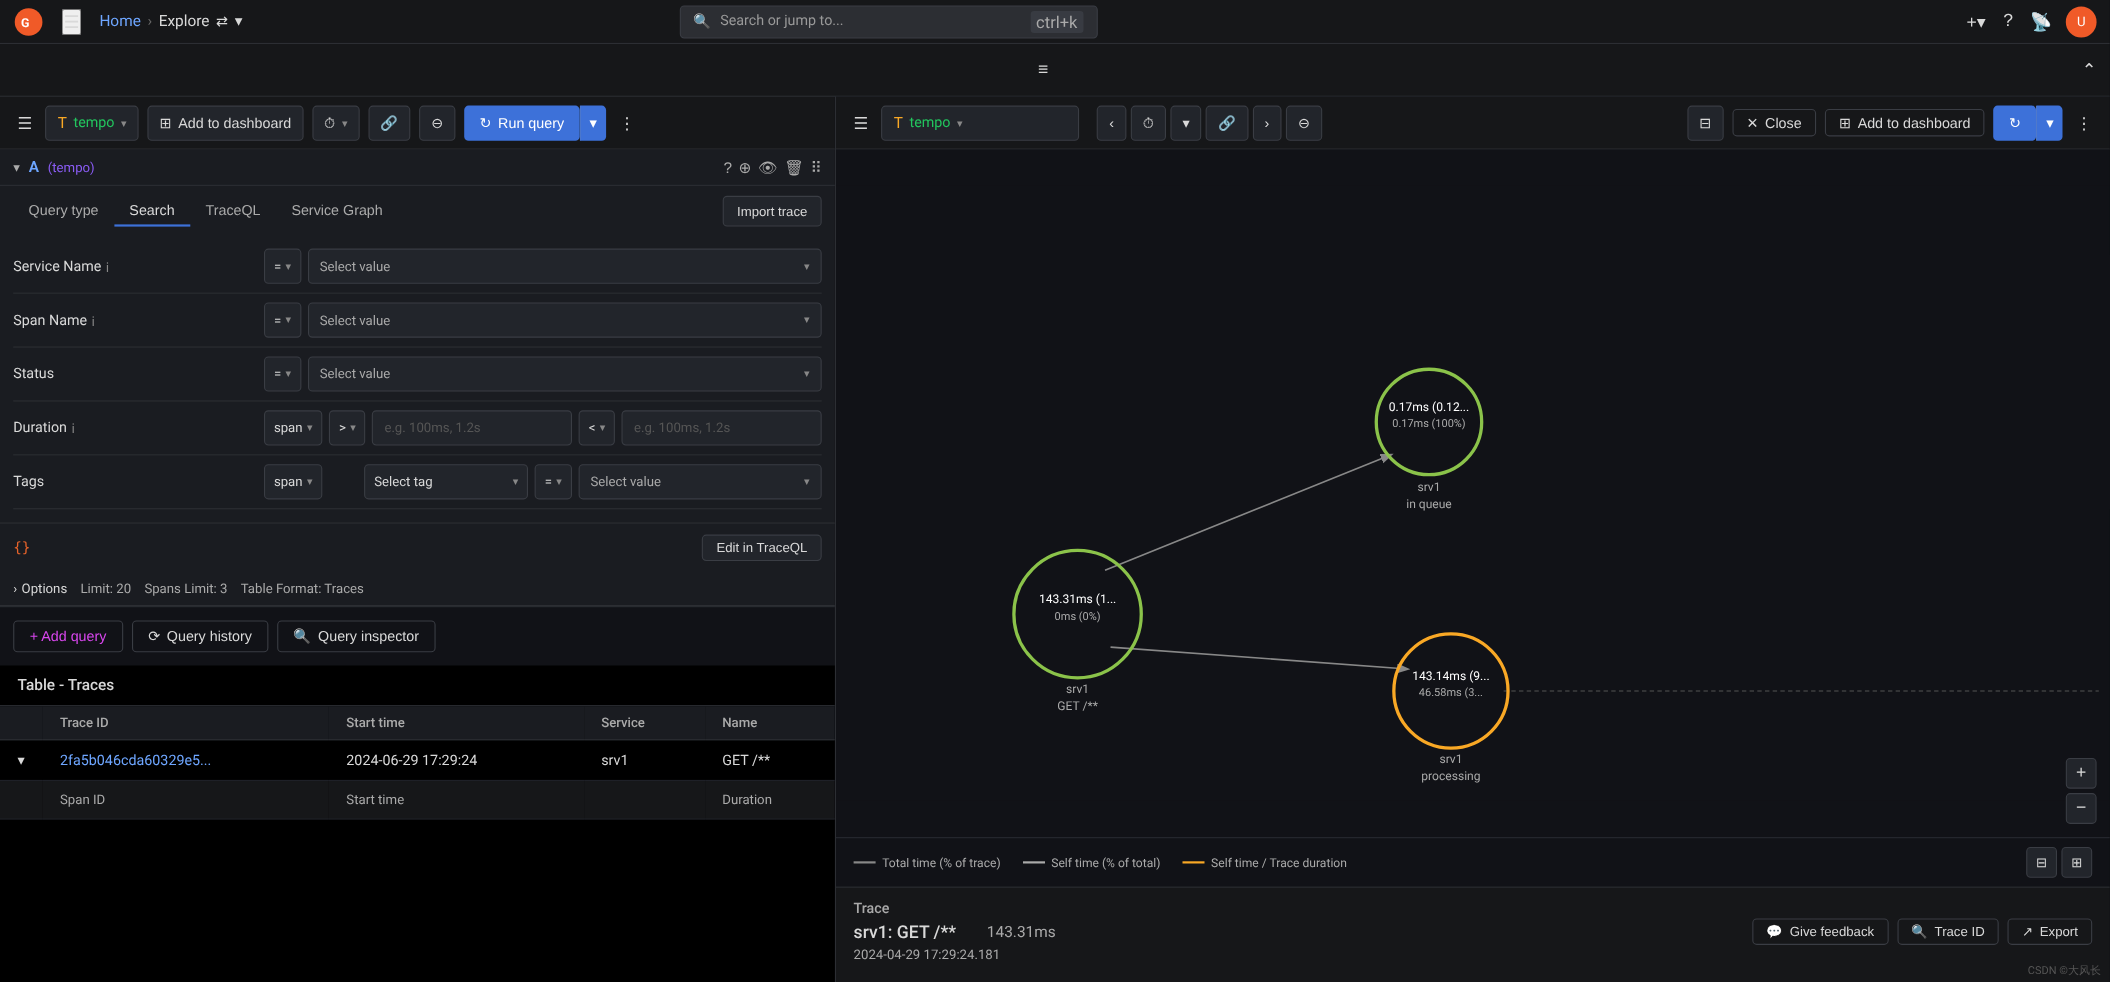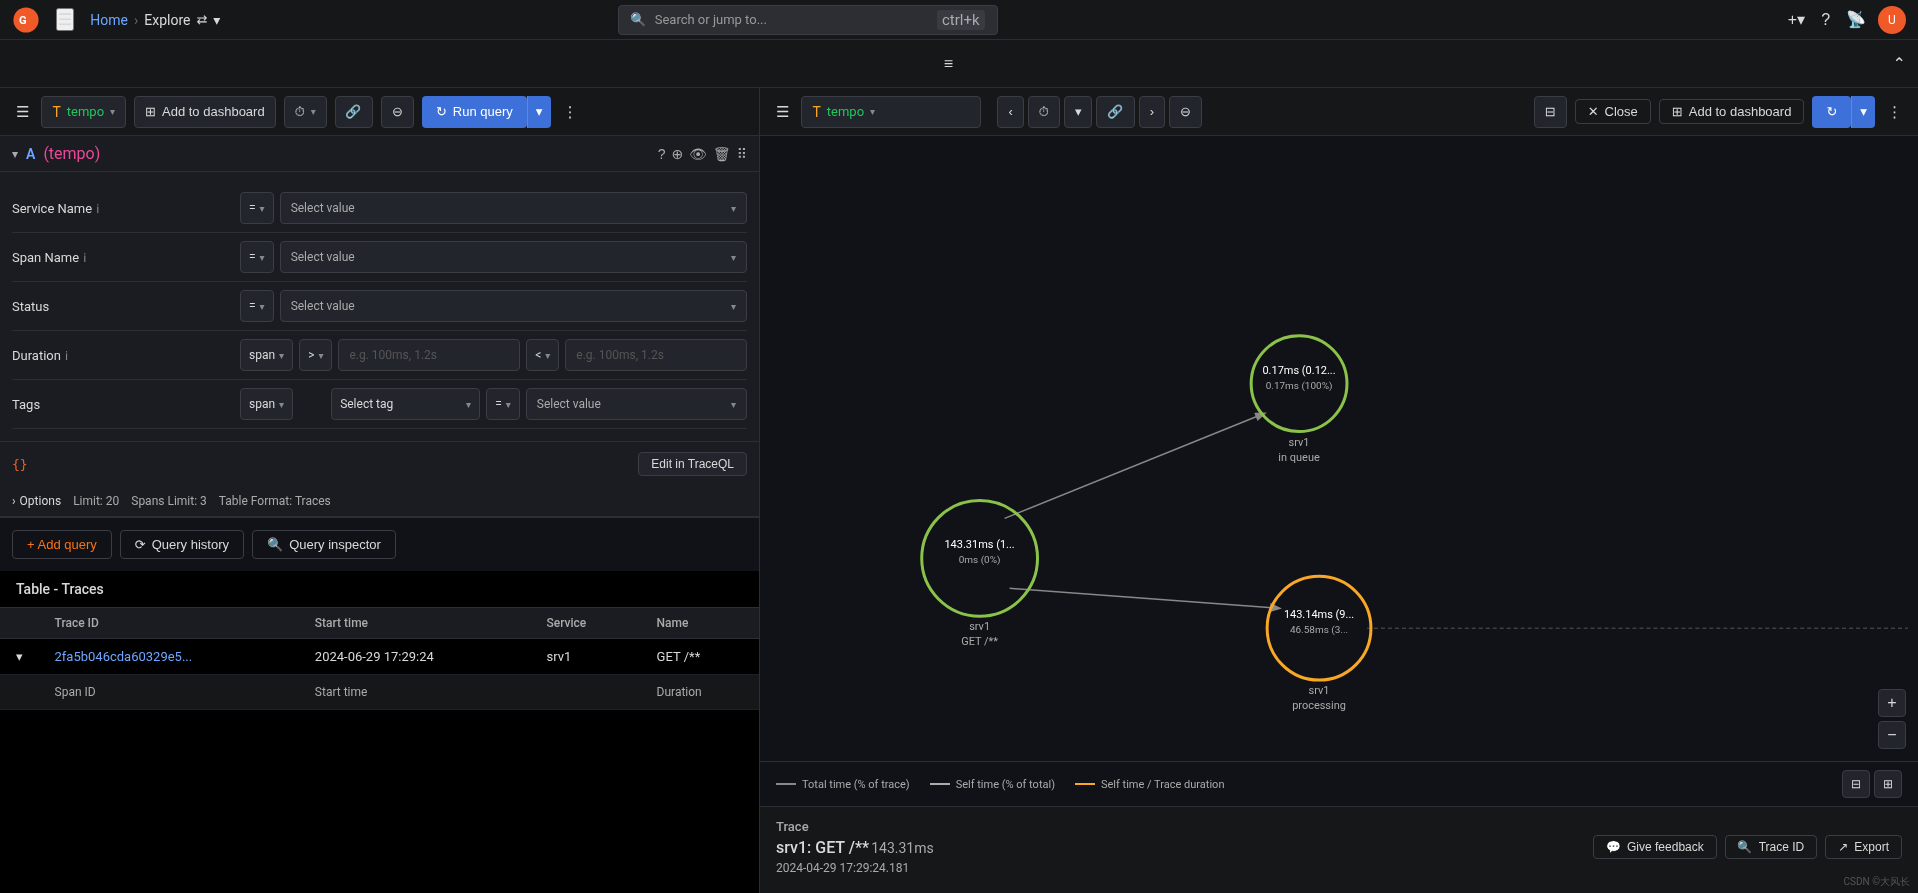--- a/index.html
+++ b/index.html
@@ -222,22 +222,22 @@
       color: #aaa;
       cursor: pointer;
       font-size: 12px;
     }
     .query-letter {
       color: #6ea6ff;
       font-size: 14px;
       font-weight: 600;
     }
     .query-datasource {
-      color: #ec4899;
-      font-size: 16px;
+      color: #8b5cf6;
+      font-size: 12px;
     }
     .query-header-actions {
       margin-left: auto;
       display: flex;
       gap: 6px;
     }
     .query-header-actions .icon-btn {
       background: none;
       border: none;
       color: #aaa;
@@ -400,21 +400,21 @@
       display: flex;
       align-items: center;
       padding: 12px;
       gap: 8px;
       border-top: 1px solid #2c2e33;
     }
     .add-query-btn {
       background: none;
       border: 1px solid #3a3d44;
       border-radius: 4px;
-      color: #f97316;
+      color: #d946ef;
       padding: 6px 14px;
       font-size: 13px;
       cursor: pointer;
       display: flex;
       align-items: center;
       gap: 6px;
     }
     .history-btn {
       background: none;
       border: 1px solid #3a3d44;
@@ -725,20 +725,35 @@
         <span class="query-datasource">(tempo)</span>
         <div class="query-header-actions">
           <button class="icon-btn">?</button>
           <button class="icon-btn">⊕</button>
           <button class="icon-btn">👁</button>
           <button class="icon-btn">🗑</button>
           <button class="icon-btn">⠿</button>
         </div>
       </div>
 
+      <div class="query-tabs">
+        <button class="query-tab">
+          <span>Query type</span>
+        </button>
+        <button class="query-tab active">
+          <span>Search</span>
+        </button>
+        <button class="query-tab">
+          <span>TraceQL</span>
+        </button>
+        <button class="query-tab">
+          <span>Service Graph</span>
+        </button>
+        <button class="import-trace-btn">Import trace</button>
+      </div>
 
       <div class="query-form">
 
         <div class="form-row">
           <div class="form-label">
             <span>Service Name</span>
             <span class="info-icon">ℹ</span>
           </div>
           <div class="form-controls">
             <div class="select-sm">
@@ -1007,21 +1022,21 @@
       <div class="graph-zoom-btns">
         <button class="zoom-btn" style="font-size:12px;">⊟</button>
         <button class="zoom-btn" style="font-size:12px;">⊞</button>
       </div>
     </div>
 
     <div class="trace-detail">
       <div class="trace-detail-header">
         <div style="display:flex;flex-direction:column;gap:4px;">
           <span class="trace-label">Trace</span>
-          <div style="display:flex;align-items:center;gap:2px;">
+          <div style="display:flex;align-items:center;gap:28px;">
             <span class="trace-title">srv1: GET /**</span>
             <span class="trace-duration">143.31ms</span>
           </div>
           <span class="trace-timestamp">2024-04-29 17:29:24.181</span>
         </div>
         <div class="trace-actions">
           <button class="trace-action-btn">
             <span>💬</span>
             <span>Give feedback</span>
           </button>

